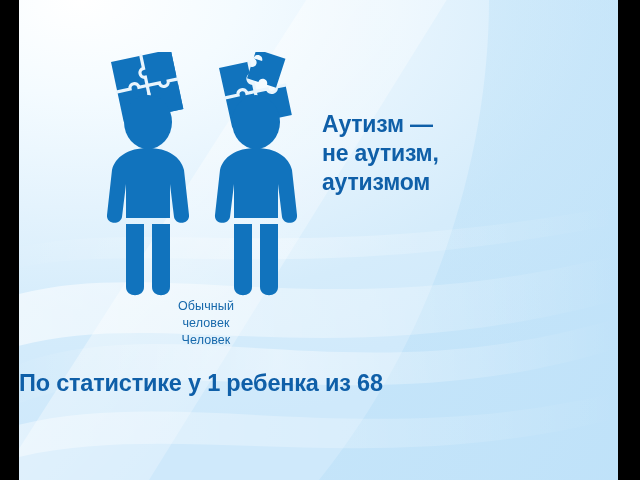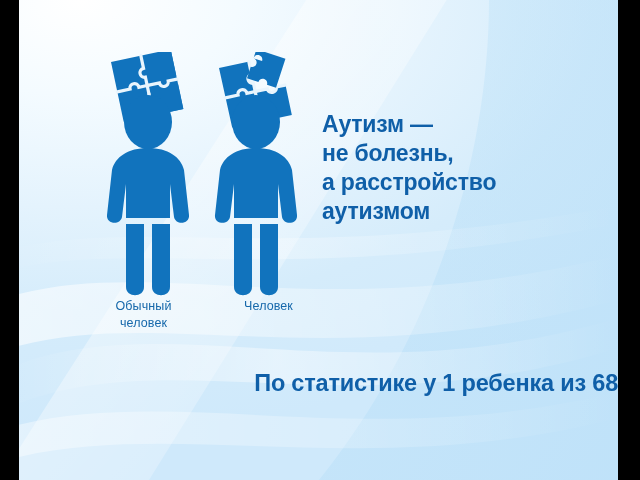--- a/index.html
+++ b/index.html
@@ -66,20 +66,21 @@
   .figure-svg { display: block; }
 
   
   #labels {
     position: absolute;
     left: 62px;
     top: 298px;
     width: 250px;
     z-index: 12;
     display: flex;
+    flex-direction: column;
   }
   .fig-label {
     flex: 1;
     text-align: center;
     font-size: 12.5px;
     line-height: 17px;
     font-weight: 400;
     color: #1668ab;
     letter-spacing: 0.1px;
   }
@@ -99,21 +100,21 @@
   }
   #headline .hl { display: block; white-space: nowrap; }
 
   
   #caption {
     position: absolute;
     left: 0;
     top: 367px;
     width: 599px;
     z-index: 12;
-    text-align: right;
+    text-align: left;
     font-size: 23.5px;
     line-height: 33px;
     font-weight: bold;
     color: #0f5fa8;
     letter-spacing: -0.2px;
   }
   #caption .cl { display: block; }
 </style>
 </head>
 <body>
@@ -249,22 +250,21 @@
         <span class="l1">Обычный</span>
         <span class="l2">человек</span>
       </div>
       <div class="fig-label">
         <span class="l1">Человек</span>
       </div>
     </div>
 
     <div id="headline">
       <span class="hl">Аутизм —</span>
-      <span class="hl">не болезнь,</span>
-      <span class="hl">а расстройство</span>
+      <span class="hl">не аутизм,</span>
       <span class="hl">аутизмом</span>
     </div>
 
     <div id="caption">
       <span class="cl">По статистике у 1 ребенка из 68</span>
     </div>
 
   </div>
 </div>
 

